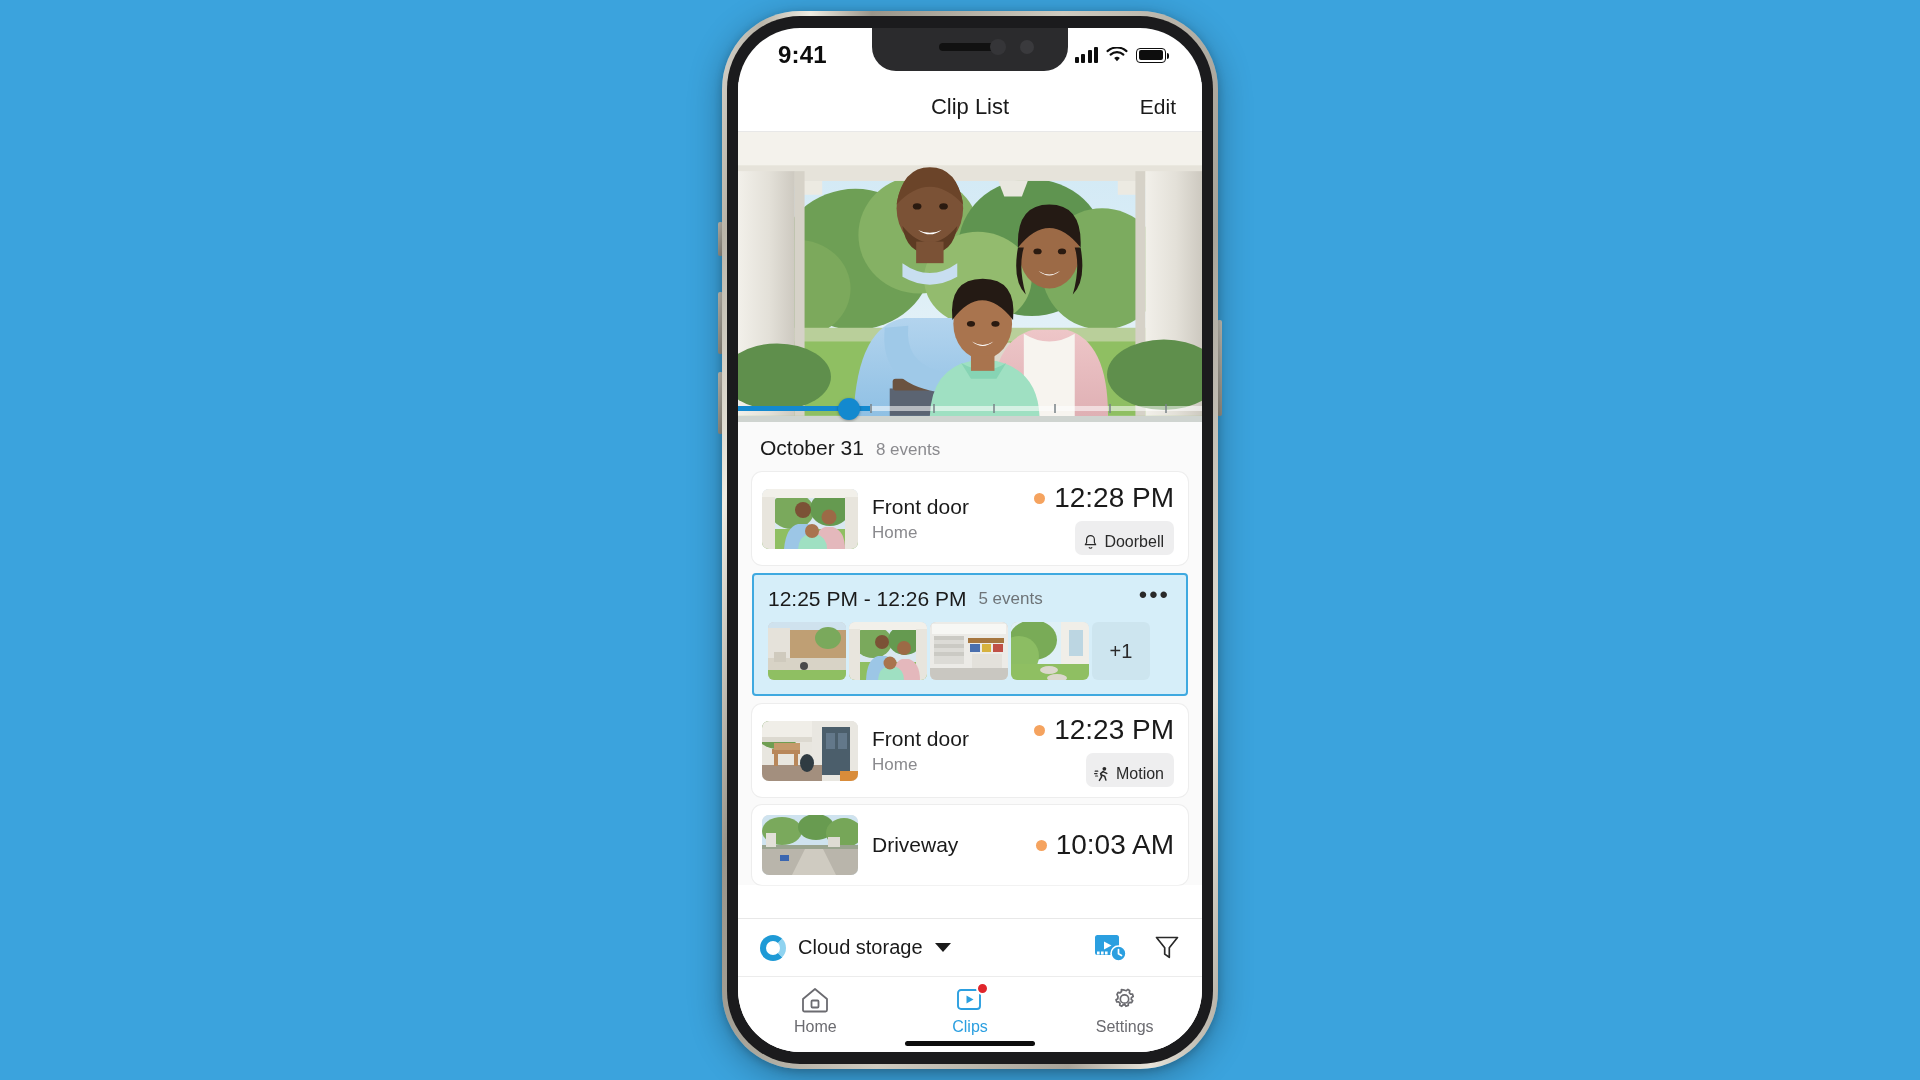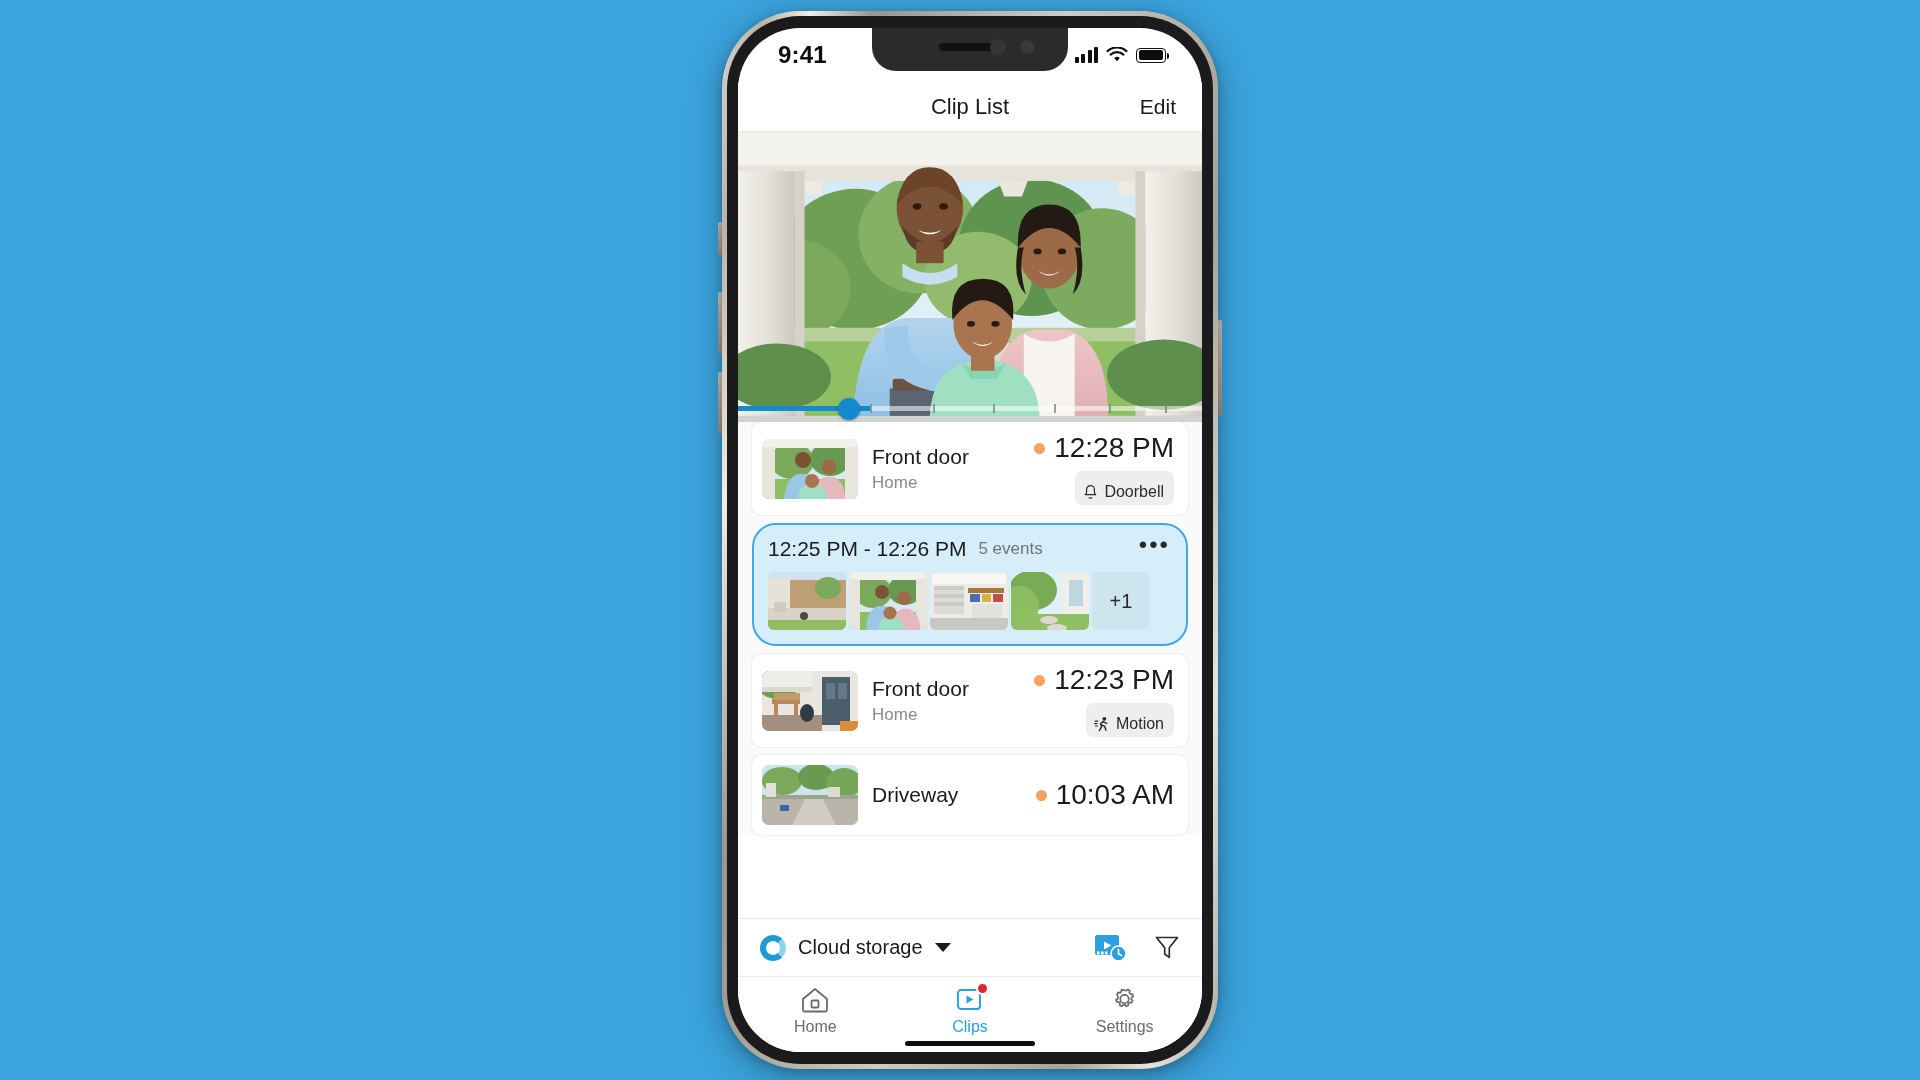--- a/index.html
+++ b/index.html
@@ -129,21 +129,21 @@
   .badge {
     display: inline-flex; align-items: center; gap: 6px;
     margin-top: 7px; padding: 12px 10px 4px 8px;
     background: #eeeeef; border-radius: 7px;
     font-size: 16px; color: #2a2a2a;
   }
 
   
   #group-card {
     background: #d6eef9; border: 2px solid #3fa9e0;
-    border-radius: 24px; padding: 12px 12px 14px 14px;
+    border-radius: 4px; padding: 12px 12px 14px 14px;
     margin-bottom: 8px; cursor: pointer;
   }
   #group-head { display:flex; align-items:center; gap: 12px; }
   #group-time { font-size: 21px; color: #1a1a1a; }
   #group-count { font-size: 17px; color: #6e7478; }
   #group-more { margin-left:auto; font-size: 24px; letter-spacing: 2px; color:#2a2a2a; line-height:.6; cursor:pointer; padding: 0 4px 8px; }
   #group-thumbs { display:flex; gap: 3px; margin-top: 11px; }
   .g-thumb { width: 78px; height: 58px; border-radius: 6px; overflow:hidden; flex:none; background:#ccc; position:relative; }
   #g-overflow {
     width: 58px; height: 58px; border-radius: 6px; flex:none;
@@ -318,20 +318,24 @@
       <div class="scrub-div" style="left:28.5%"></div>
       <div class="scrub-div" style="left:42%"></div>
       <div class="scrub-div" style="left:55%"></div>
       <div class="scrub-div" style="left:68%"></div>
       <div class="scrub-div" style="left:80%"></div>
       <div class="scrub-div" style="left:92%"></div>
       <div id="scrub-knob"></div>
     </div>
   </div>
 
+  <div id="date-header">
+    <span id="date-label">October 31</span>
+    <span id="date-count">8 events</span>
+  </div>
 
   <div id="clip-list">
 
     <div class="clip-row">
       <div class="clip-thumb">
         <svg viewBox="0 0 96 60" preserveAspectRatio="xMidYMid slice">
           <rect width="96" height="60" fill="#d9e8f0"></rect>
           <ellipse cx="30" cy="22" rx="22" ry="18" fill="#7aa95c"></ellipse>
           <ellipse cx="68" cy="20" rx="20" ry="17" fill="#659a50"></ellipse>
           <rect y="40" width="96" height="20" fill="#8fbf62"></rect>

